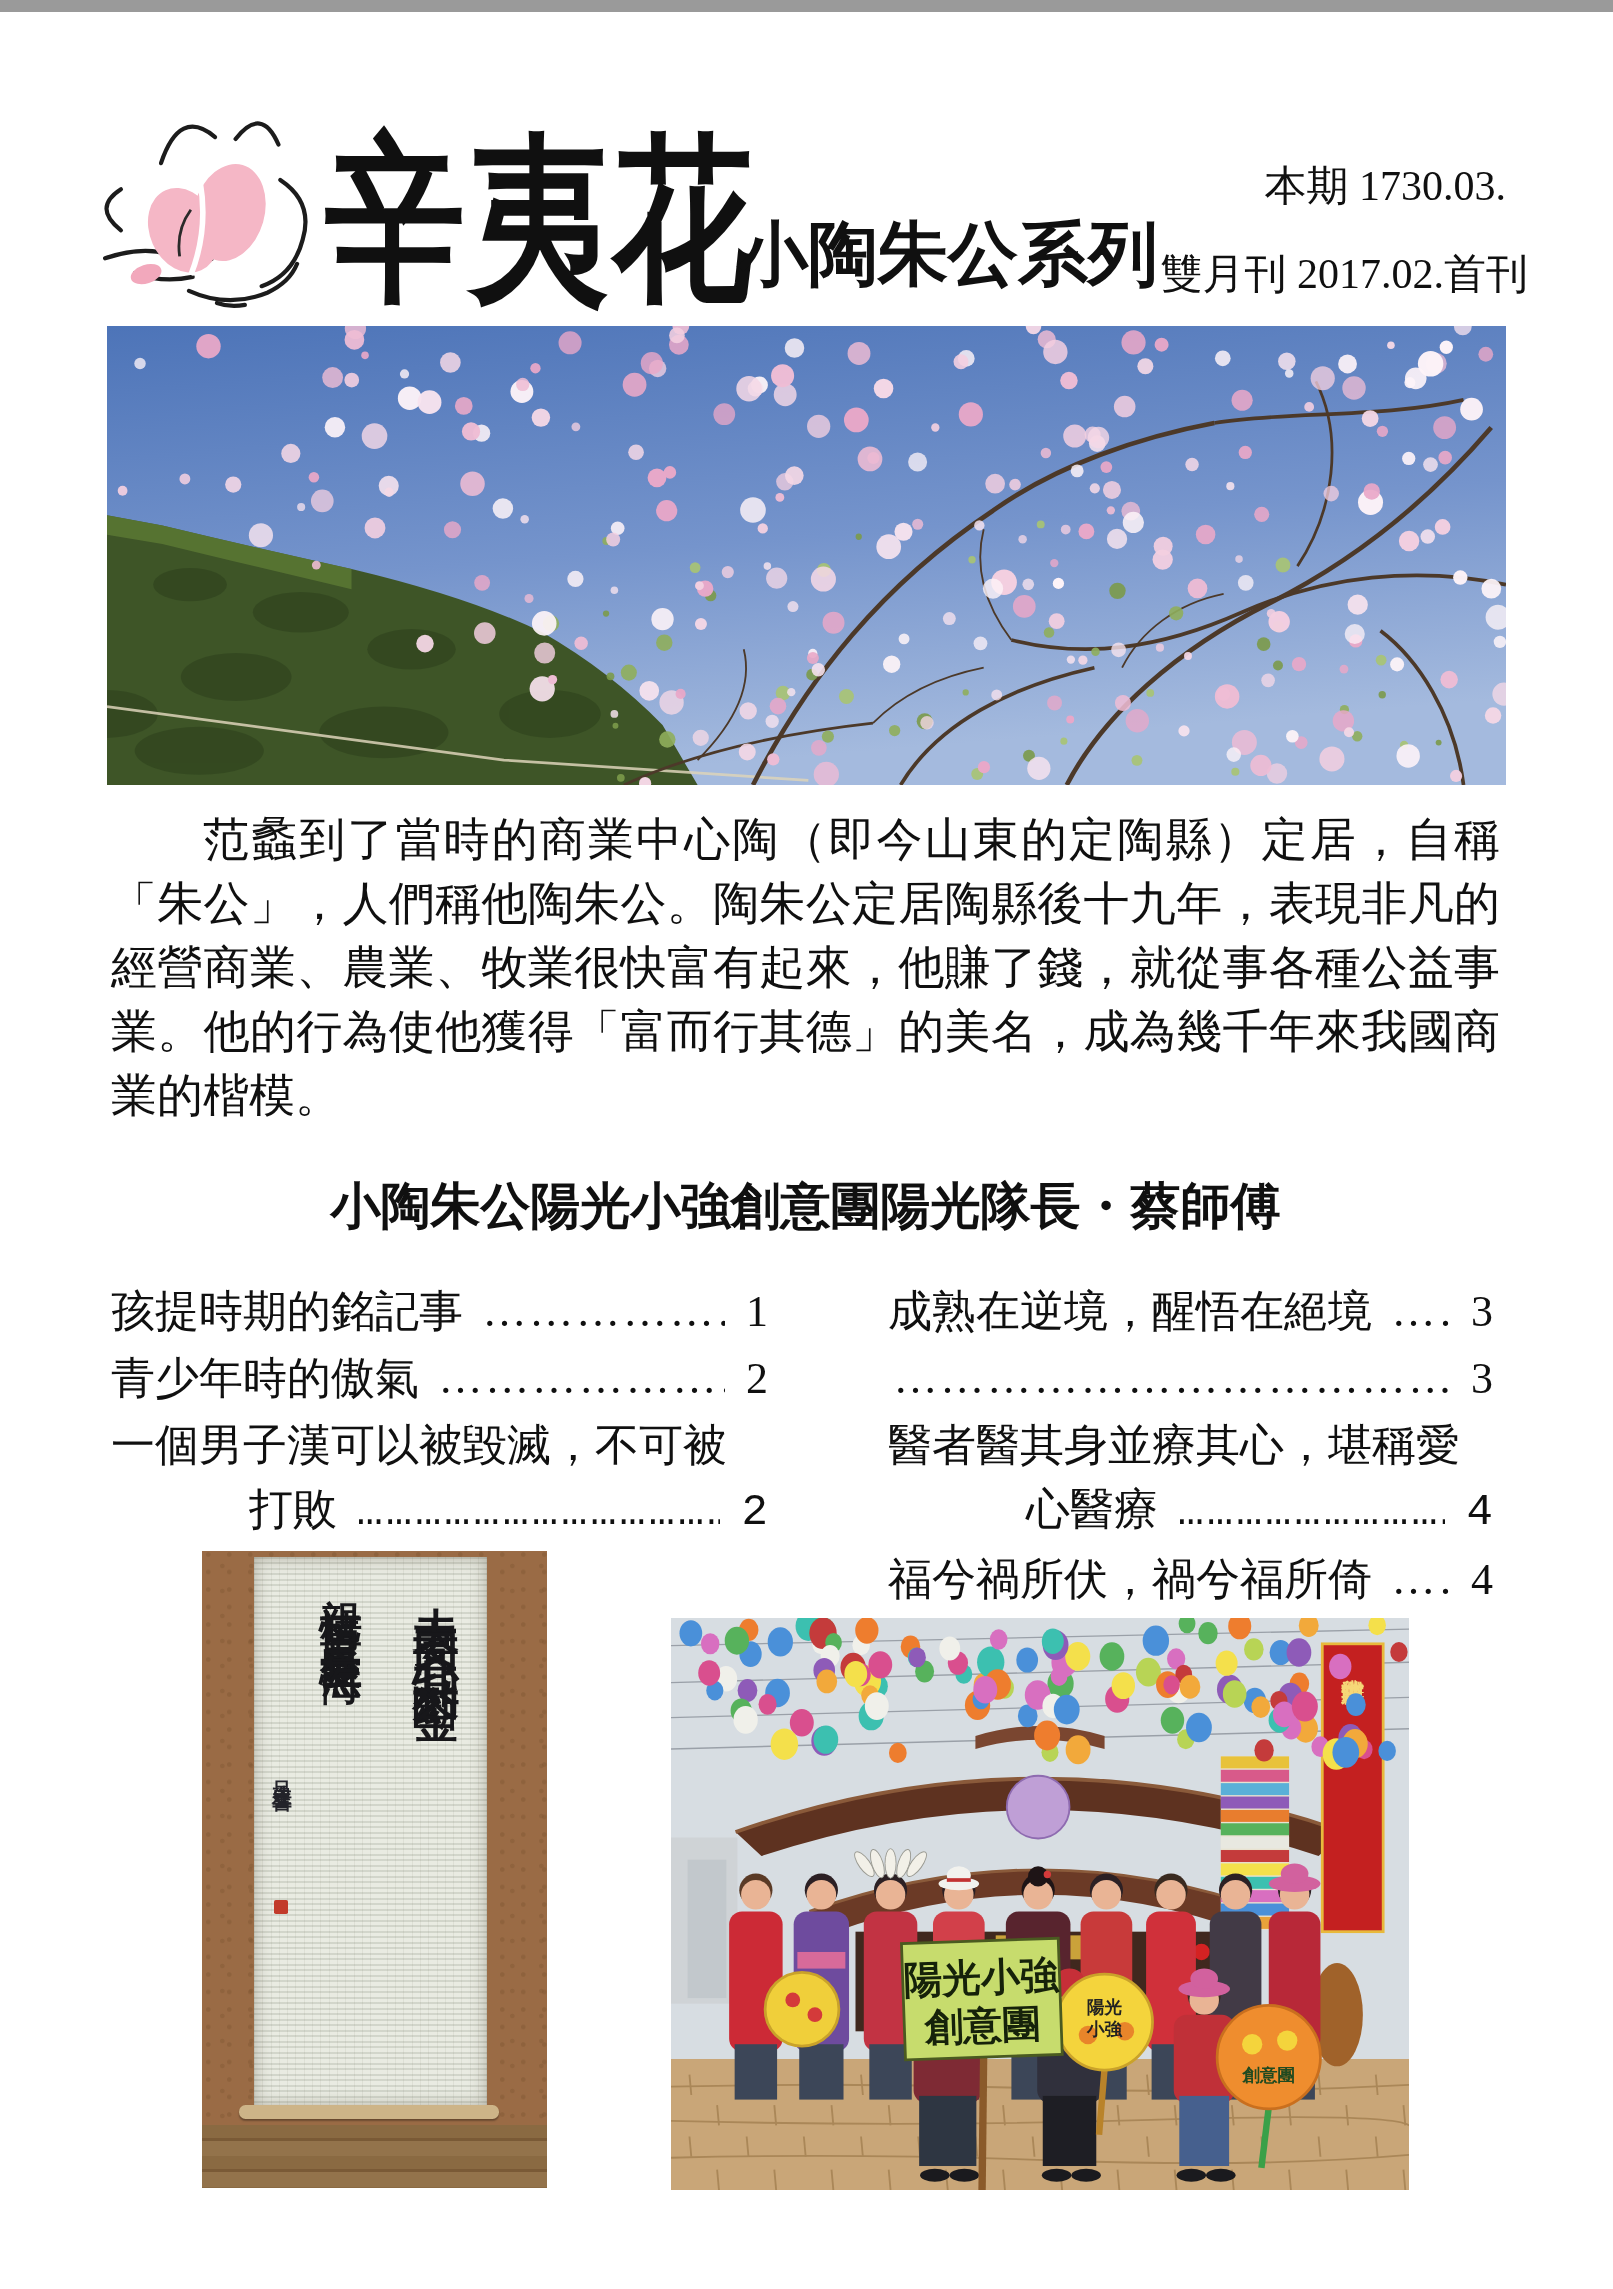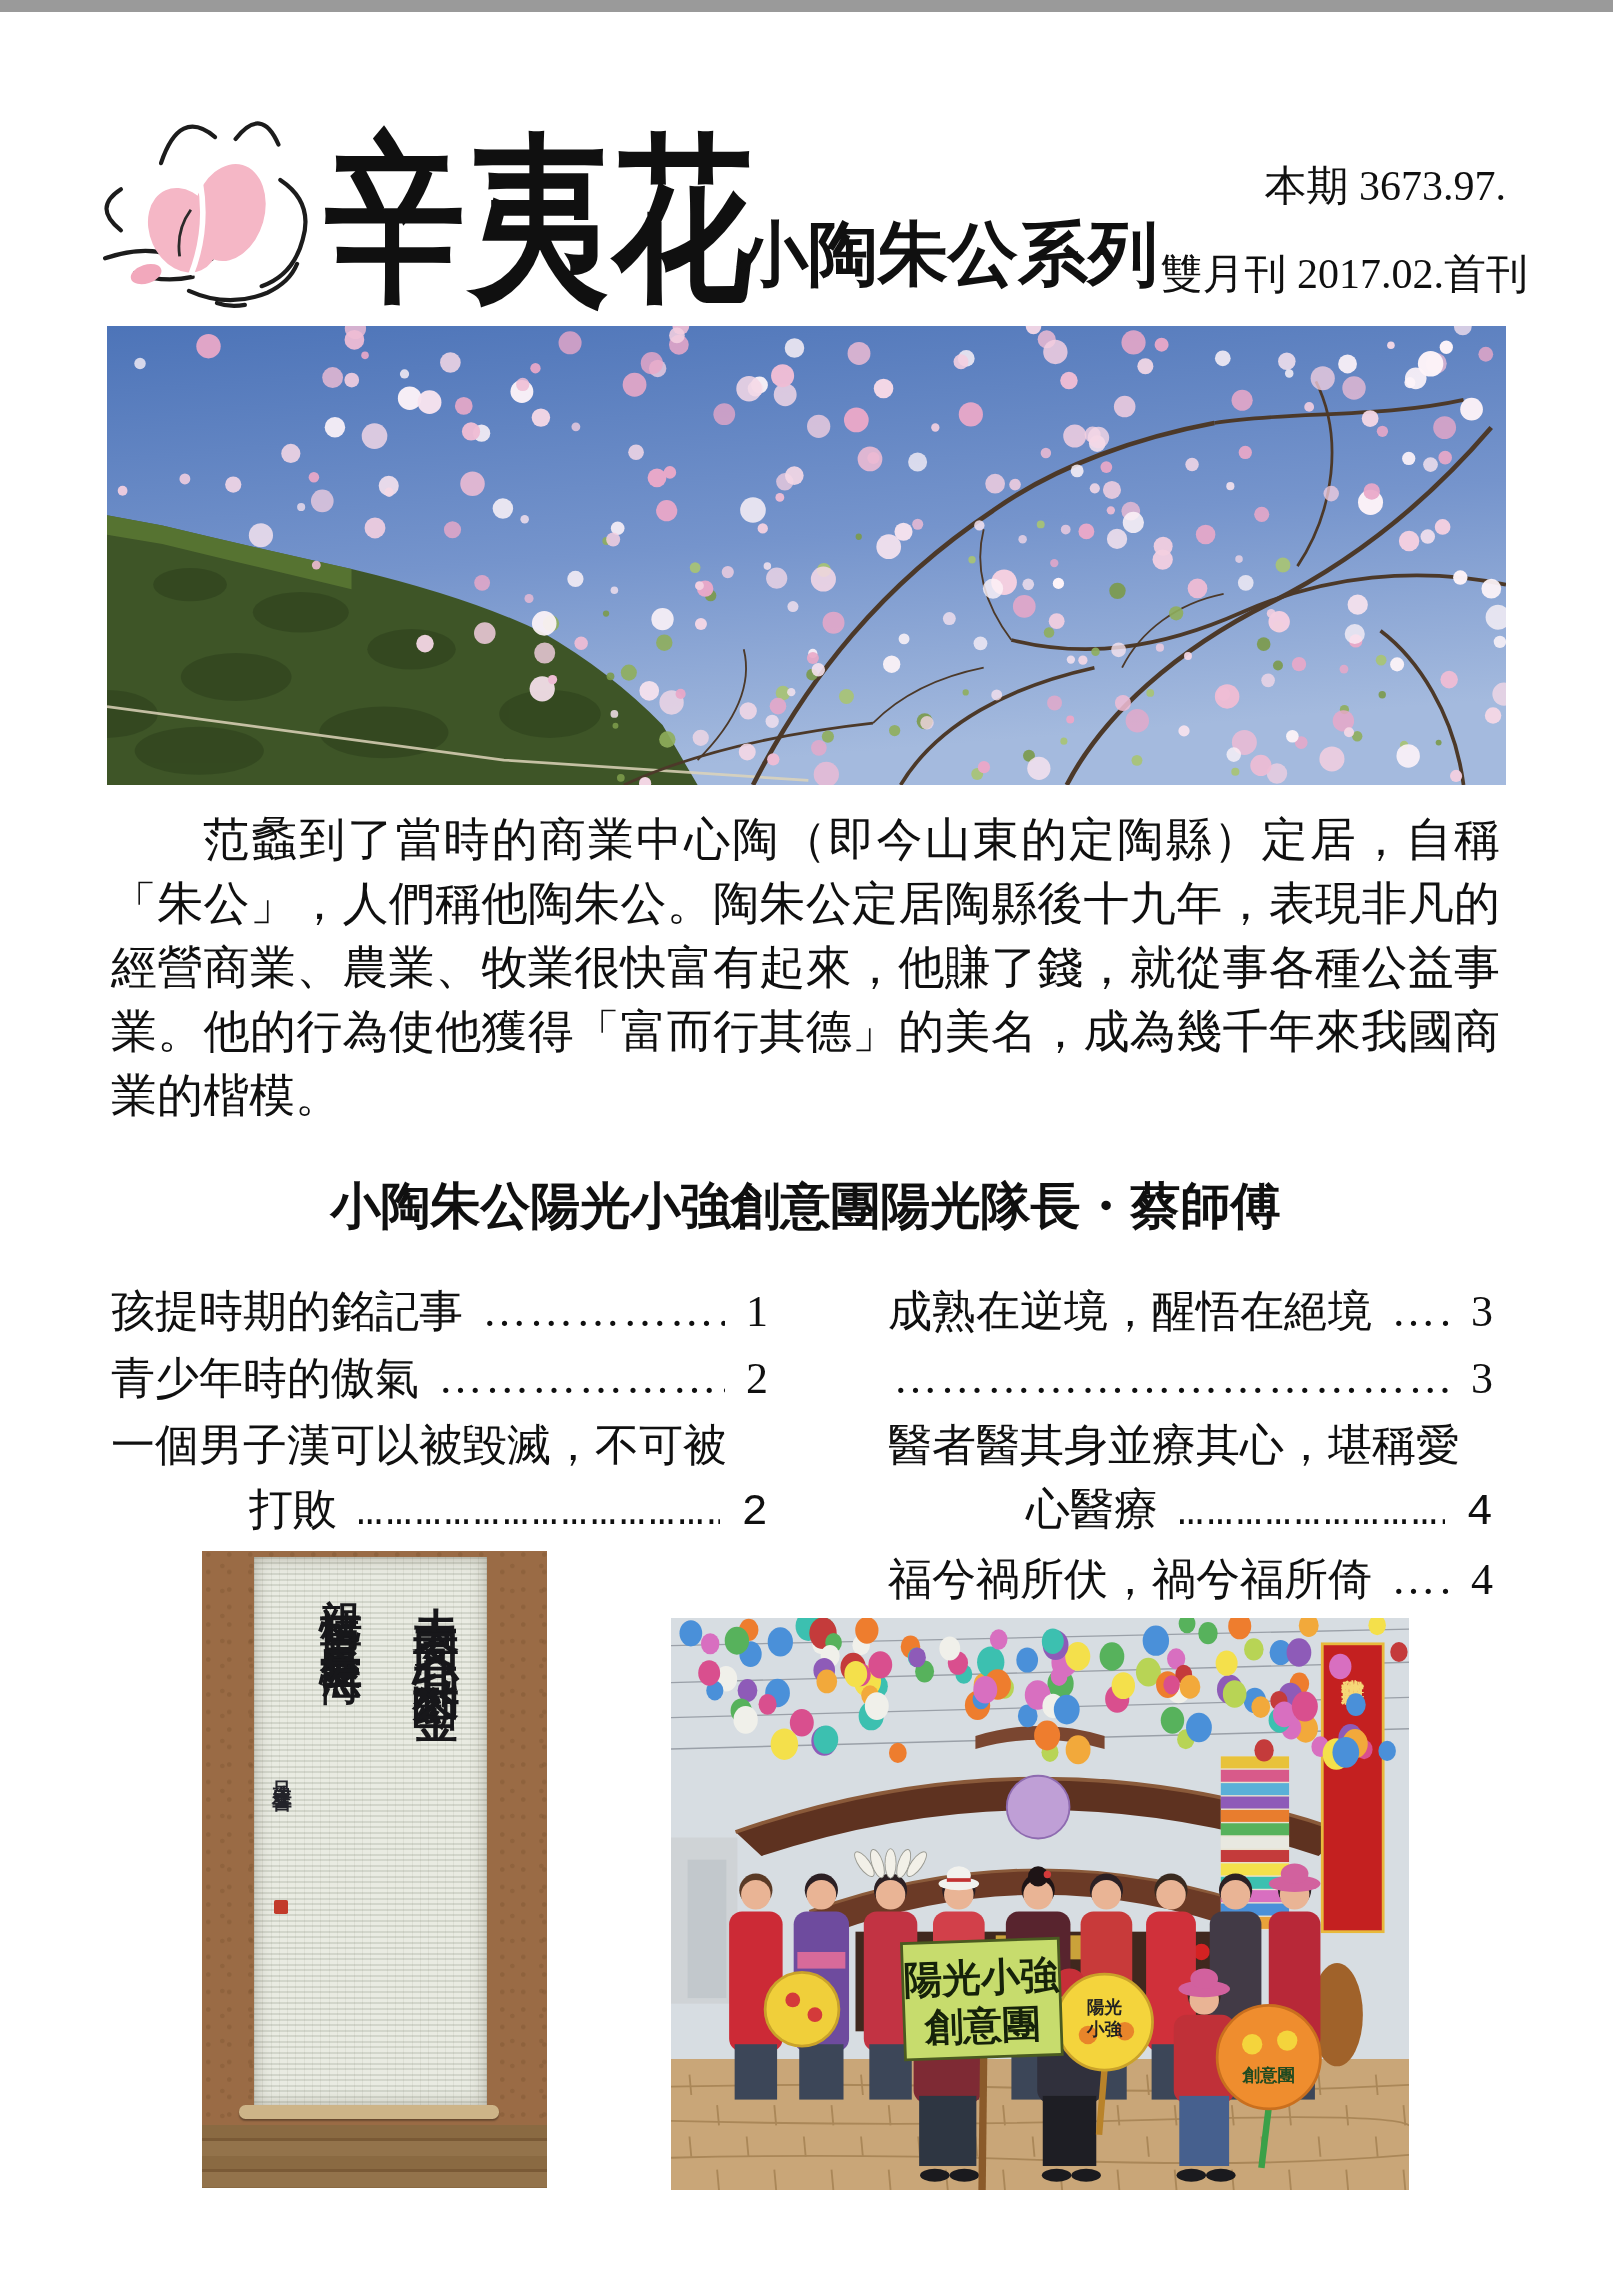--- a/index.html
+++ b/index.html
@@ -87,21 +87,21 @@
     </g>
     <ellipse cx="112" cy="150" rx="36" ry="47" fill="#f5b7c6" transform="rotate(-24 112 150)"></ellipse>
     <ellipse cx="161" cy="131" rx="38" ry="53" fill="#f5b7c6" transform="rotate(16 161 131)"></ellipse>
     <path d="M130,98 Q139,150 120,198" stroke="#ffffff" stroke-width="6" fill="none"></path>
     <ellipse cx="72" cy="197" rx="17" ry="10" fill="#f2a8bc" transform="rotate(-18 72 197)"></ellipse>
     <path d="M120,128 Q104,150 108,178" stroke="#2a2a2a" stroke-width="3" fill="none"></path>
   </svg>
 
   <div class="abs masthead-title">辛夷花</div>
   <div class="abs masthead-sub">小陶朱公系列</div>
-  <div class="abs issue-line">本期 3673.97.</div>
+  <div class="abs issue-line">本期 1730.03.</div>
   <div class="abs edition-line">雙月刊 2017.02.首刊</div>
 
   <svg class="abs hero" viewBox="0 0 1516 497" preserveAspectRatio="none">
     <defs>
       <linearGradient id="sky" x1="0" y1="0" x2="0.25" y2="1">
         <stop offset="0" stop-color="#4d74b8"></stop>
         <stop offset="0.55" stop-color="#7594cc"></stop>
         <stop offset="1" stop-color="#a4bade"></stop>
       </linearGradient>
     </defs>

